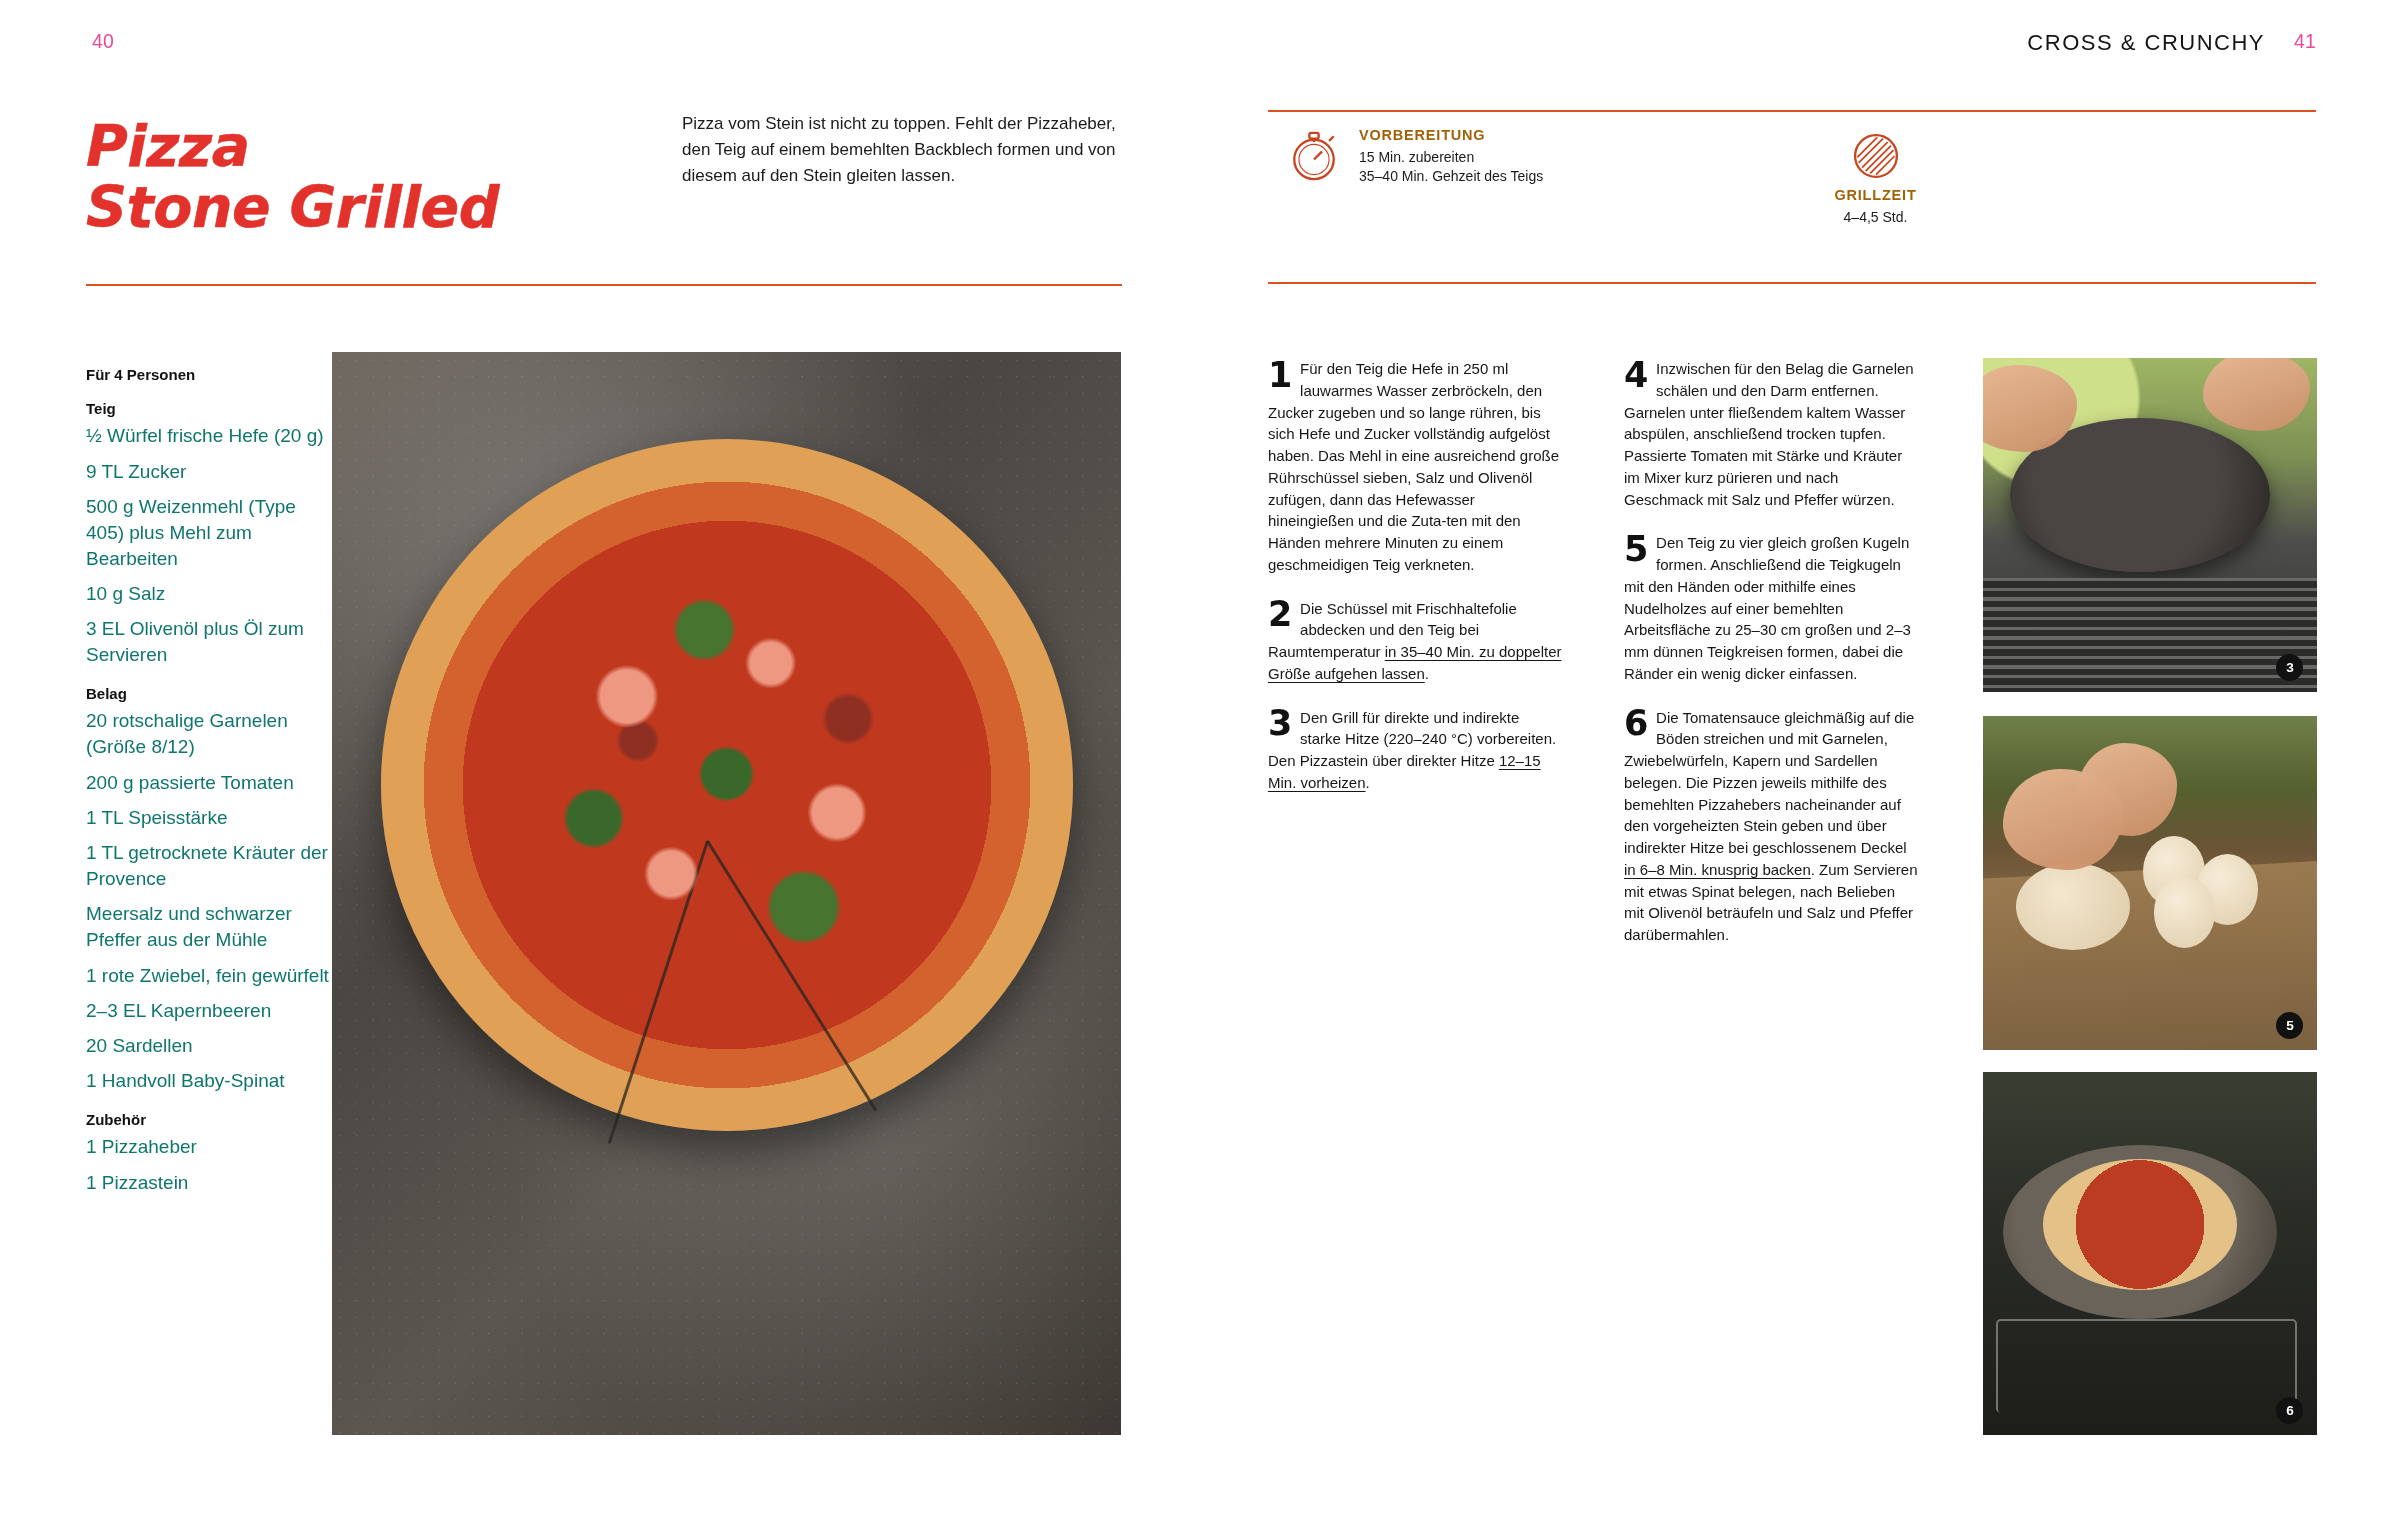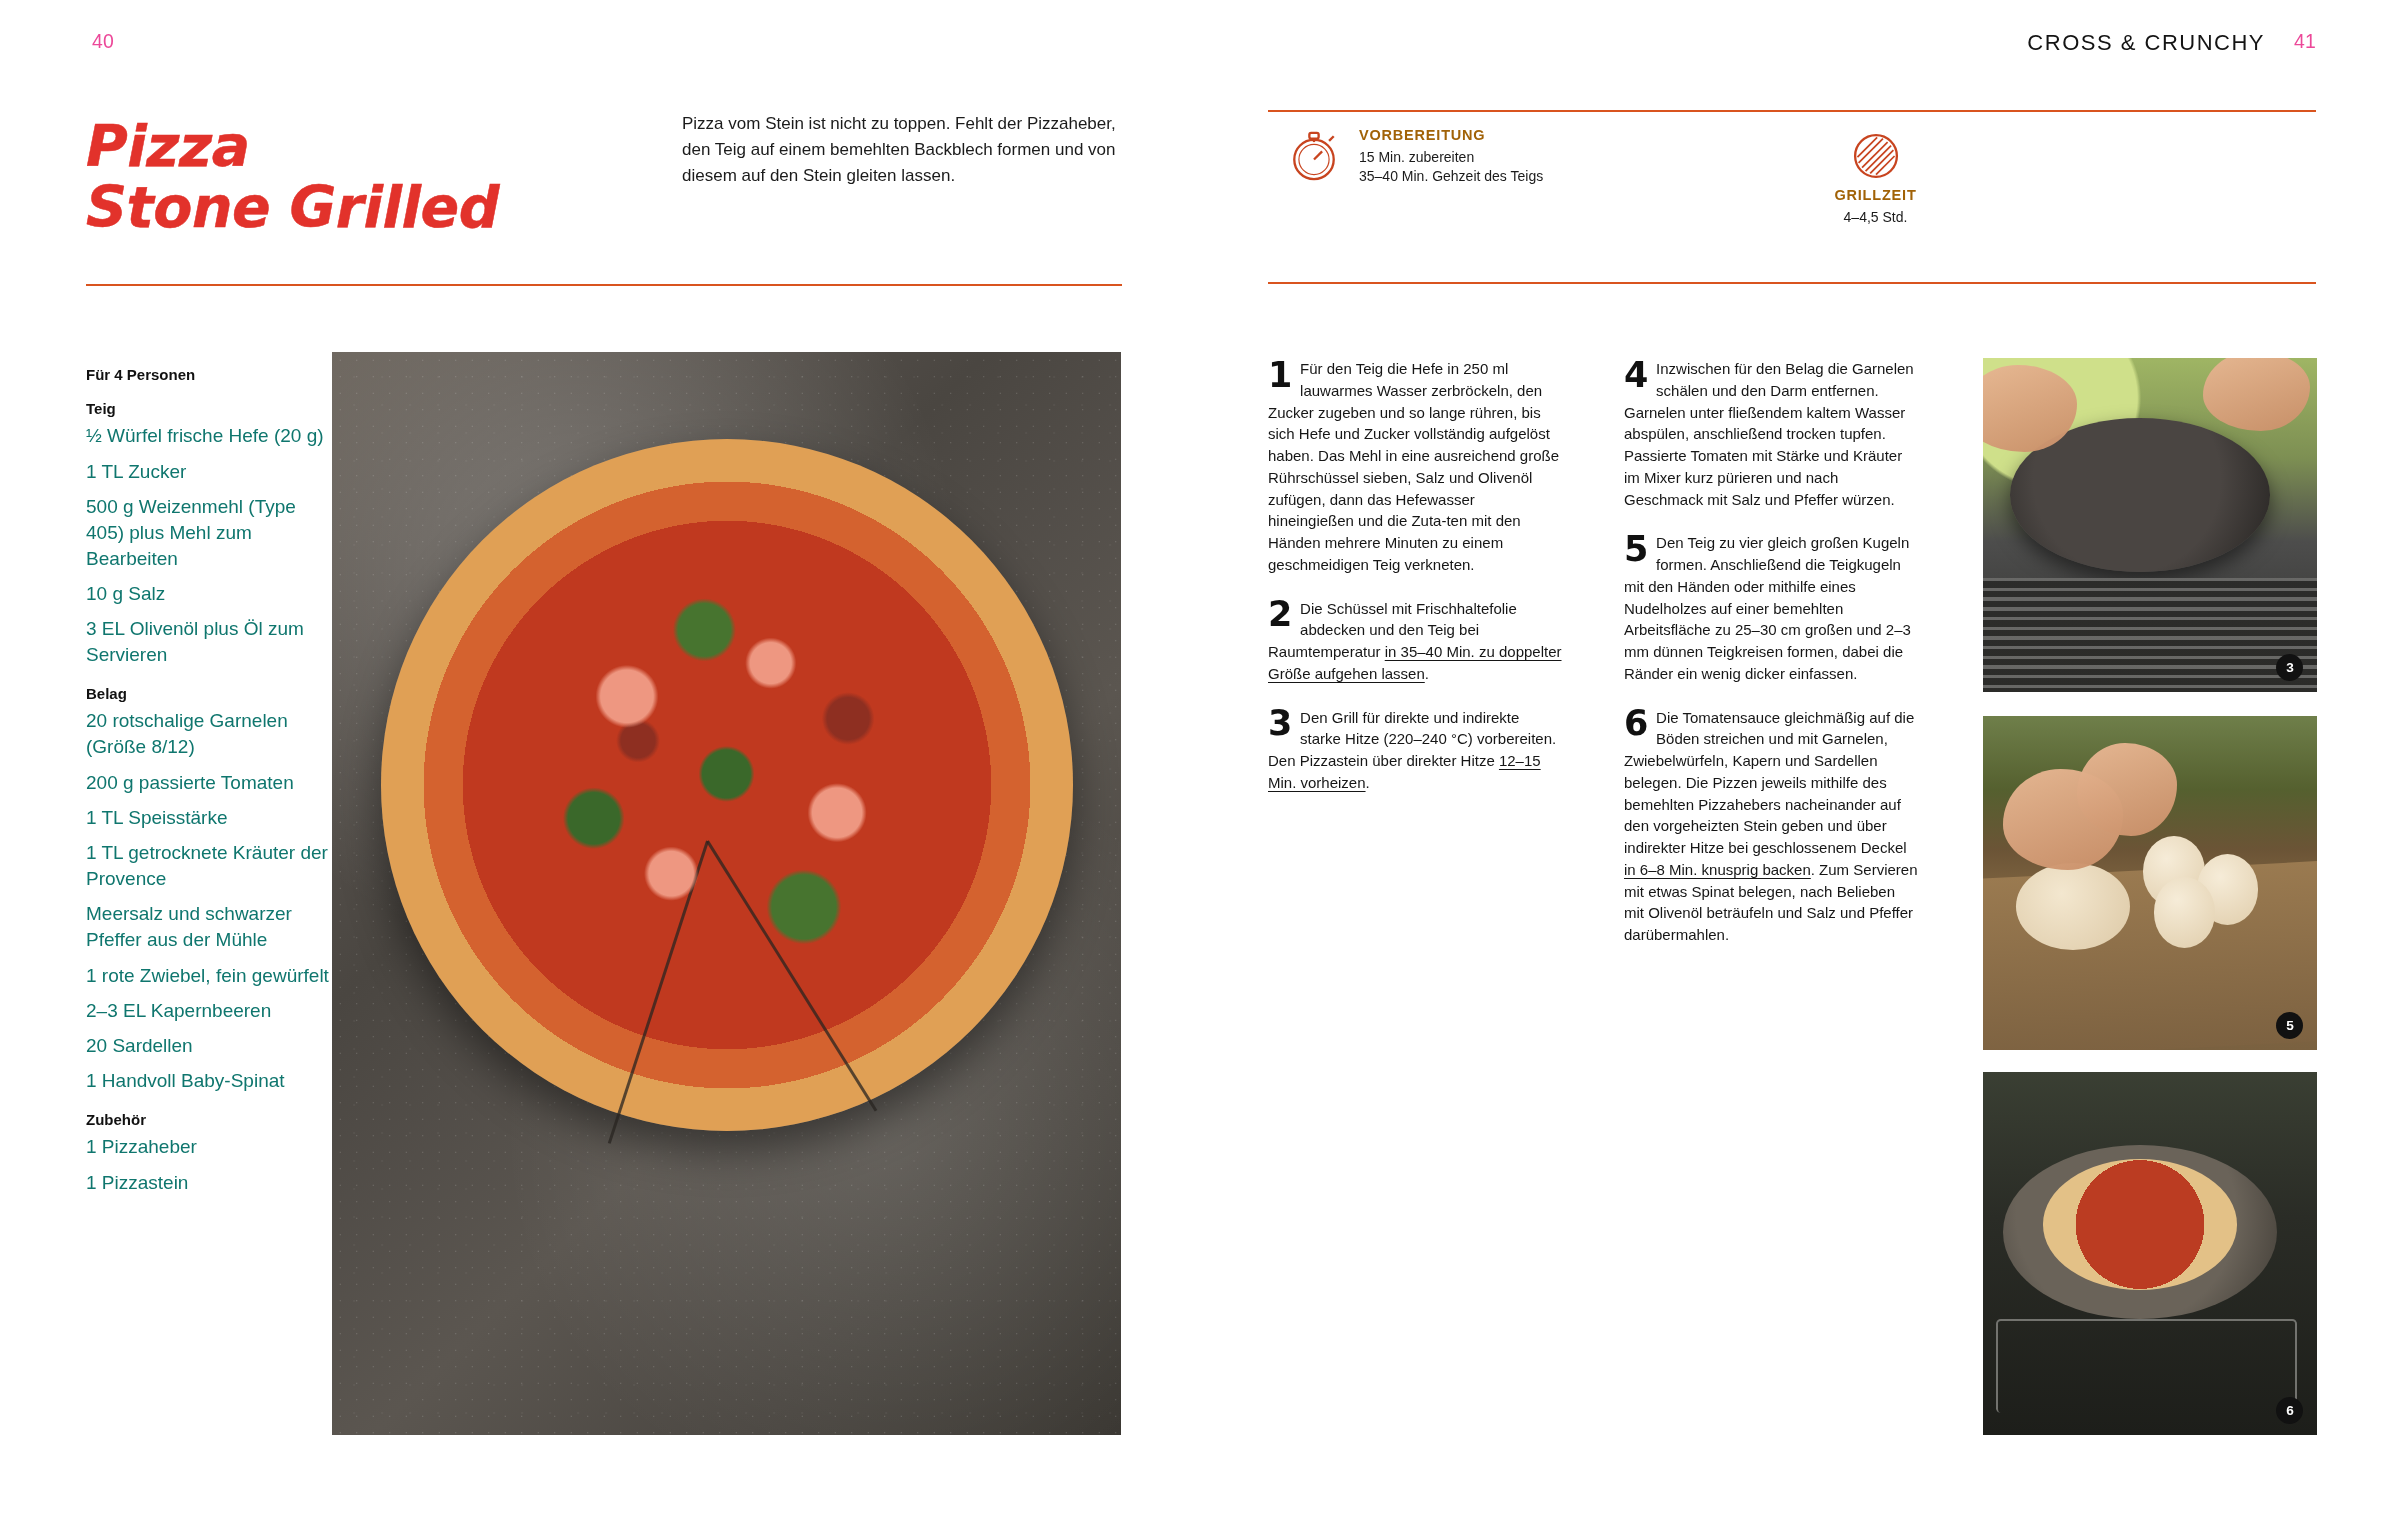--- a/index.html
+++ b/index.html
@@ -323,21 +323,21 @@
   </div>
   <div class="title-rule"></div>
 
   <div class="intro">Pizza vom Stein ist nicht zu toppen. Fehlt der Pizzaheber, den Teig auf einem bemehlten Backblech formen und von diesem auf den Stein gleiten lassen.</div>
 
   <div class="ingredients">
     <div class="ing-h">Für 4 Personen</div>
 
     <div class="ing-sub">Teig</div>
     <div class="ing-item">½ Würfel frische Hefe (20 g)</div>
-    <div class="ing-item">1 TL Zucker</div>
+    <div class="ing-item">9 TL Zucker</div>
     <div class="ing-item">500 g Weizenmehl (Type 405) plus Mehl zum Bearbeiten</div>
     <div class="ing-item">10 g Salz</div>
     <div class="ing-item">3 EL Olivenöl plus Öl zum Servieren</div>
 
     <div class="ing-sub">Belag</div>
     <div class="ing-item">20 rotschalige Garnelen (Größe 8/12)</div>
     <div class="ing-item">200 g passierte Tomaten</div>
     <div class="ing-item">1 TL Speisstärke</div>
     <div class="ing-item">1 TL getrocknete Kräuter der Provence</div>
     <div class="ing-item">Meersalz und schwarzer Pfeffer aus der Mühle</div>

